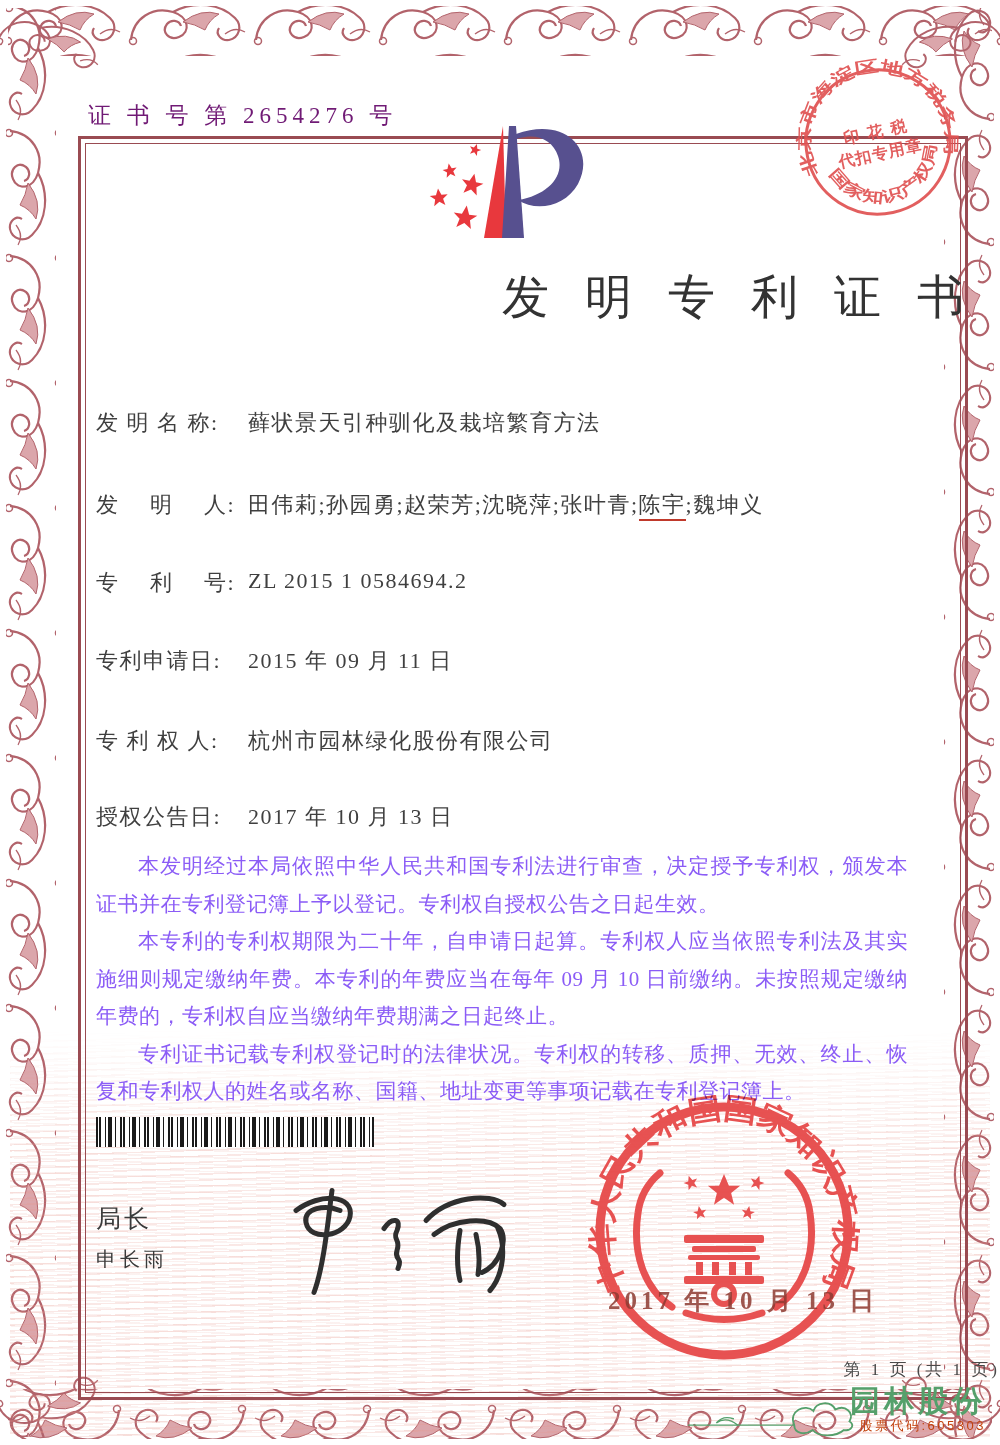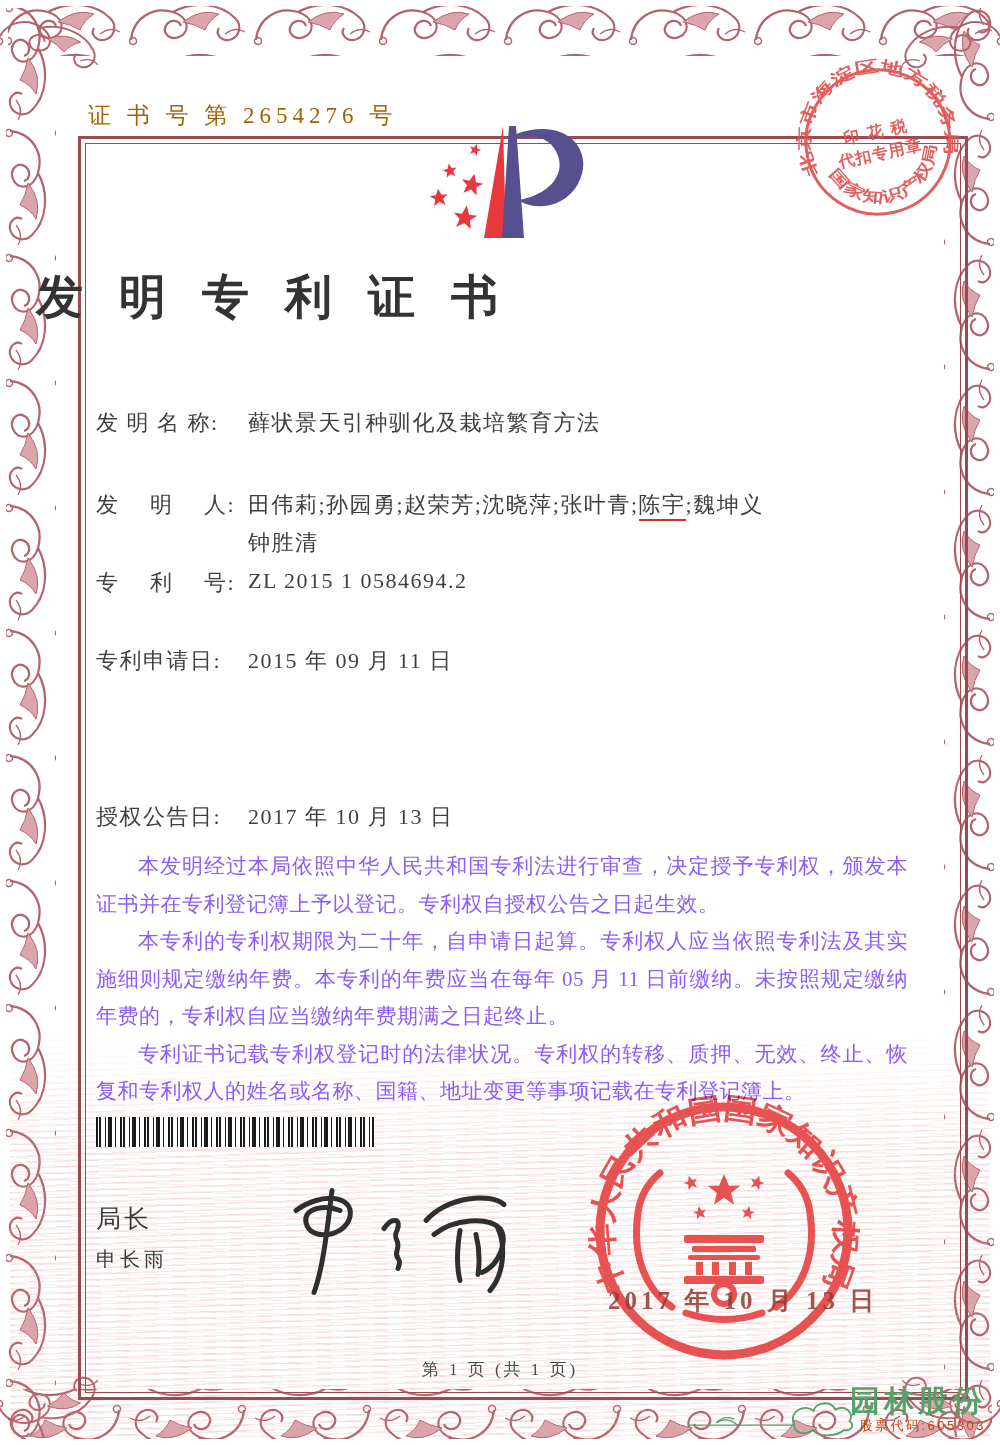--- a/index.html
+++ b/index.html
@@ -13,46 +13,46 @@
     position:absolute;left:10px;right:10px;top:1030px;bottom:8px;z-index:0;
     background:
       repeating-linear-gradient(178deg, rgba(231,150,140,0.22) 0 1.5px, rgba(255,255,255,0) 1.5px 6px),
       repeating-linear-gradient(182deg, rgba(231,160,150,0.14) 0 1.5px, rgba(255,255,255,0) 1.5px 7px);
     -webkit-mask-image:linear-gradient(to bottom,transparent,#000 30%);
     mask-image:linear-gradient(to bottom,transparent,#000 30%);
   }
   .frame{position:absolute;left:78px;top:136px;width:884px;height:1258px;border:3px solid #9a4b52;z-index:1;}
   .frame::after{content:"";position:absolute;inset:4px;border:1px solid #9a4b52;}
   .content{position:absolute;inset:0;z-index:2;}
-  .certno{position:absolute;left:88px;top:100px;font-size:23px;letter-spacing:5px;color:#a16207;}
+  .certno{position:absolute;left:88px;top:100px;font-size:23px;letter-spacing:5px;color:#701a75;}
   .stamp{position:absolute;left:793px;top:57px;width:170px;height:170px;transform:rotate(-12deg);opacity:.92;}
   .stamp text{fill:#e05252;font-weight:bold;font-family:"Liberation Serif",serif;}
   .logo{position:absolute;left:408px;top:110px;width:180px;height:152px;}
   .title{
-    position:absolute;left:0;right:0;top:266px;margin:0;text-align:left;
-    font-size:47px;font-weight:700;color:#333;letter-spacing:36px;padding-left:36px;
+    position:absolute;left:0;right:0;top:266px;margin:0;text-align:right;
+    font-size:47px;font-weight:400;color:#333;letter-spacing:36px;padding-left:36px;
   }
   .row{position:absolute;left:96px;font-size:22px;color:#3f3f3f;letter-spacing:1.5px;}
   .flabel{display:inline-block;width:152px;white-space:pre;vertical-align:top;}
   .fvalue{letter-spacing:1.5px;}
   .row-cont{padding-left:152px;}
   .hl{border-bottom:2px solid #c0392b;padding-bottom:2px;}
   .bodytext{position:absolute;left:96px;top:848px;width:812px;}
   .bodytext p{margin:0;font-size:21px;line-height:37.5px;text-indent:2em;text-align:justify;color:#8b5cf6;letter-spacing:.5px;}
   .barcode{
     position:absolute;left:96px;top:1117px;width:278px;height:30px;
     background:repeating-linear-gradient(90deg,#1a1a1a 0 2px,#fff 2px 3px,#1a1a1a 3px 5px,#fff 5px 9px,#1a1a1a 9px 10px,#fff 10px 12px,#1a1a1a 12px 16px,#fff 16px 19px,#1a1a1a 19px 20px,#fff 20px 24px);
   }
   .director-label{position:absolute;left:96px;top:1202px;font-size:25px;letter-spacing:3px;color:#3a3a3a;}
   .director-name{position:absolute;left:96px;top:1246px;font-size:20px;letter-spacing:4px;color:#3a3a3a;}
   .signature{position:absolute;left:268px;top:1178px;width:250px;height:125px;}
   .seal{position:absolute;left:588px;top:1095px;width:272px;height:272px;mix-blend-mode:multiply;opacity:.93;}
   .seal text{fill:#e64545;font-weight:bold;font-family:"Liberation Serif",serif;}
   .seal-date{position:absolute;left:608px;top:1284px;font-size:25px;letter-spacing:4px;color:#8e3a31;font-weight:bold;opacity:.85;}
-  .footer{position:absolute;left:0;right:0;top:1358px;text-align:center;font-size:17px;letter-spacing:3px;color:#4a4a4a;}
+  .footer{position:absolute;left:0;right:0;top:1358px;text-align:right;font-size:17px;letter-spacing:3px;color:#4a4a4a;}
   .watermark{position:absolute;right:12px;bottom:2px;width:300px;height:62px;z-index:3;}
   .wm-cloud{position:absolute;left:0px;top:14px;width:170px;height:46px;}
   .wm-name{position:absolute;right:2px;top:0px;font-size:30px;font-weight:bold;color:#55a06b;letter-spacing:4px;font-family:"Liberation Sans",sans-serif;text-align:right;}
   .wm-code{position:absolute;right:2px;top:36px;font-size:13px;color:#c2410c;letter-spacing:2.5px;font-family:"Liberation Sans",sans-serif;}
 </style>
 </head>
 <body>
 
 <div class="page">
 
@@ -129,40 +129,40 @@
 
     <h1 class="title">发明专利证书</h1>
 
     <div class="row" style="top:490px">
       <span class="flabel">发　 明　 人:</span><span class="fvalue"><span>田伟莉;孙园勇;赵荣芳;沈晓萍;张叶青;</span><span class="hl">陈宇</span><span>;魏坤义</span></span>
     </div>
 
     <div class="row" style="top:408px">
       <span class="flabel">发 明 名 称:</span><span class="fvalue">藓状景天引种驯化及栽培繁育方法</span>
     </div>
-    <div class="row row-cont" style="top:528px">
-      <span class="fvalue">钟胜清</span>
-    </div>
 
     <div class="row" style="top:568px">
       <span class="flabel">专　 利　 号:</span><span class="fvalue">ZL 2015 1 0584694.2</span>
     </div>
 
     <div class="row" style="top:646px">
       <span class="flabel">专利申请日:</span><span class="fvalue">2015 年 09 月 11 日</span>
     </div>
 
+    <div class="row" style="top:726px">
+      <span class="flabel">专 利 权 人:</span><span class="fvalue">杭州市园林绿化股份有限公司</span>
+    </div>
 
     <div class="row" style="top:802px">
       <span class="flabel">授权公告日:</span><span class="fvalue">2017 年 10 月 13 日</span>
     </div>
 
     <div class="bodytext">
       <p>本发明经过本局依照中华人民共和国专利法进行审查，决定授予专利权，颁发本证书并在专利登记簿上予以登记。专利权自授权公告之日起生效。</p>
-      <p>本专利的专利权期限为二十年，自申请日起算。专利权人应当依照专利法及其实施细则规定缴纳年费。本专利的年费应当在每年 05 月 11 日前缴纳。未按照规定缴纳年费的，专利权自应当缴纳年费期满之日起终止。</p>
+      <p>本专利的专利权期限为二十年，自申请日起算。专利权人应当依照专利法及其实施细则规定缴纳年费。本专利的年费应当在每年 09 月 10 日前缴纳。未按照规定缴纳年费的，专利权自应当缴纳年费期满之日起终止。</p>
       <p>专利证书记载专利权登记时的法律状况。专利权的转移、质押、无效、终止、恢复和专利权人的姓名或名称、国籍、地址变更等事项记载在专利登记簿上。</p>
     </div>
 
     <div class="barcode"></div>
 
     <div class="director-label">局长</div>
     <div class="director-name">申长雨</div>
 
     <svg class="signature" viewBox="0 0 250 120">
       <g fill="none" stroke="#2f2f2f" stroke-width="5" stroke-linecap="round">

